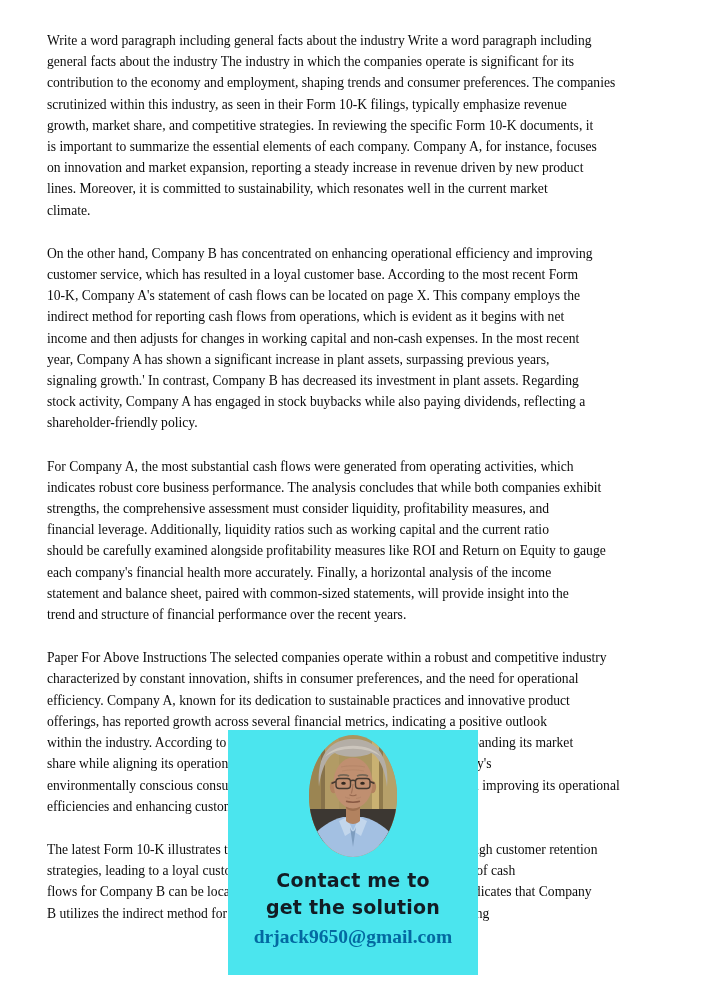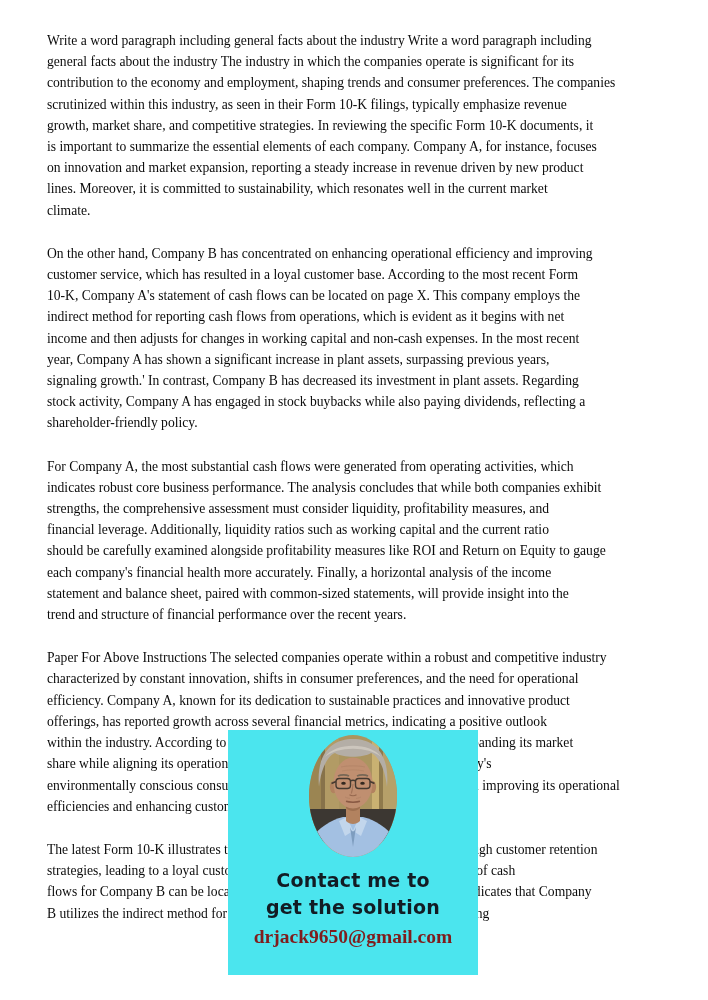--- a/index.html
+++ b/index.html
@@ -48,21 +48,21 @@
     line-height: 27px;
     letter-spacing: 0.2px;
     text-align: center;
     white-space: pre;
   }
   .overlay-email {
     margin-top: 5px;
     font-family: "Liberation Serif", serif;
     font-weight: 700;
     font-size: 19.5px;
-    color: #7f1d1d;
+    color: #0369a1;
   }
 </style>
 </head>
 <body>
 
 <div class="page" style="background: rgb(255, 255, 255); padding-left: 28px;">
 
   <div class="doc" style="color: rgb(11, 11, 11);">
     <p>Write a word paragraph including general facts about the industry Write a word paragraph including
 general facts about the industry The industry in which the companies operate is significant for its

